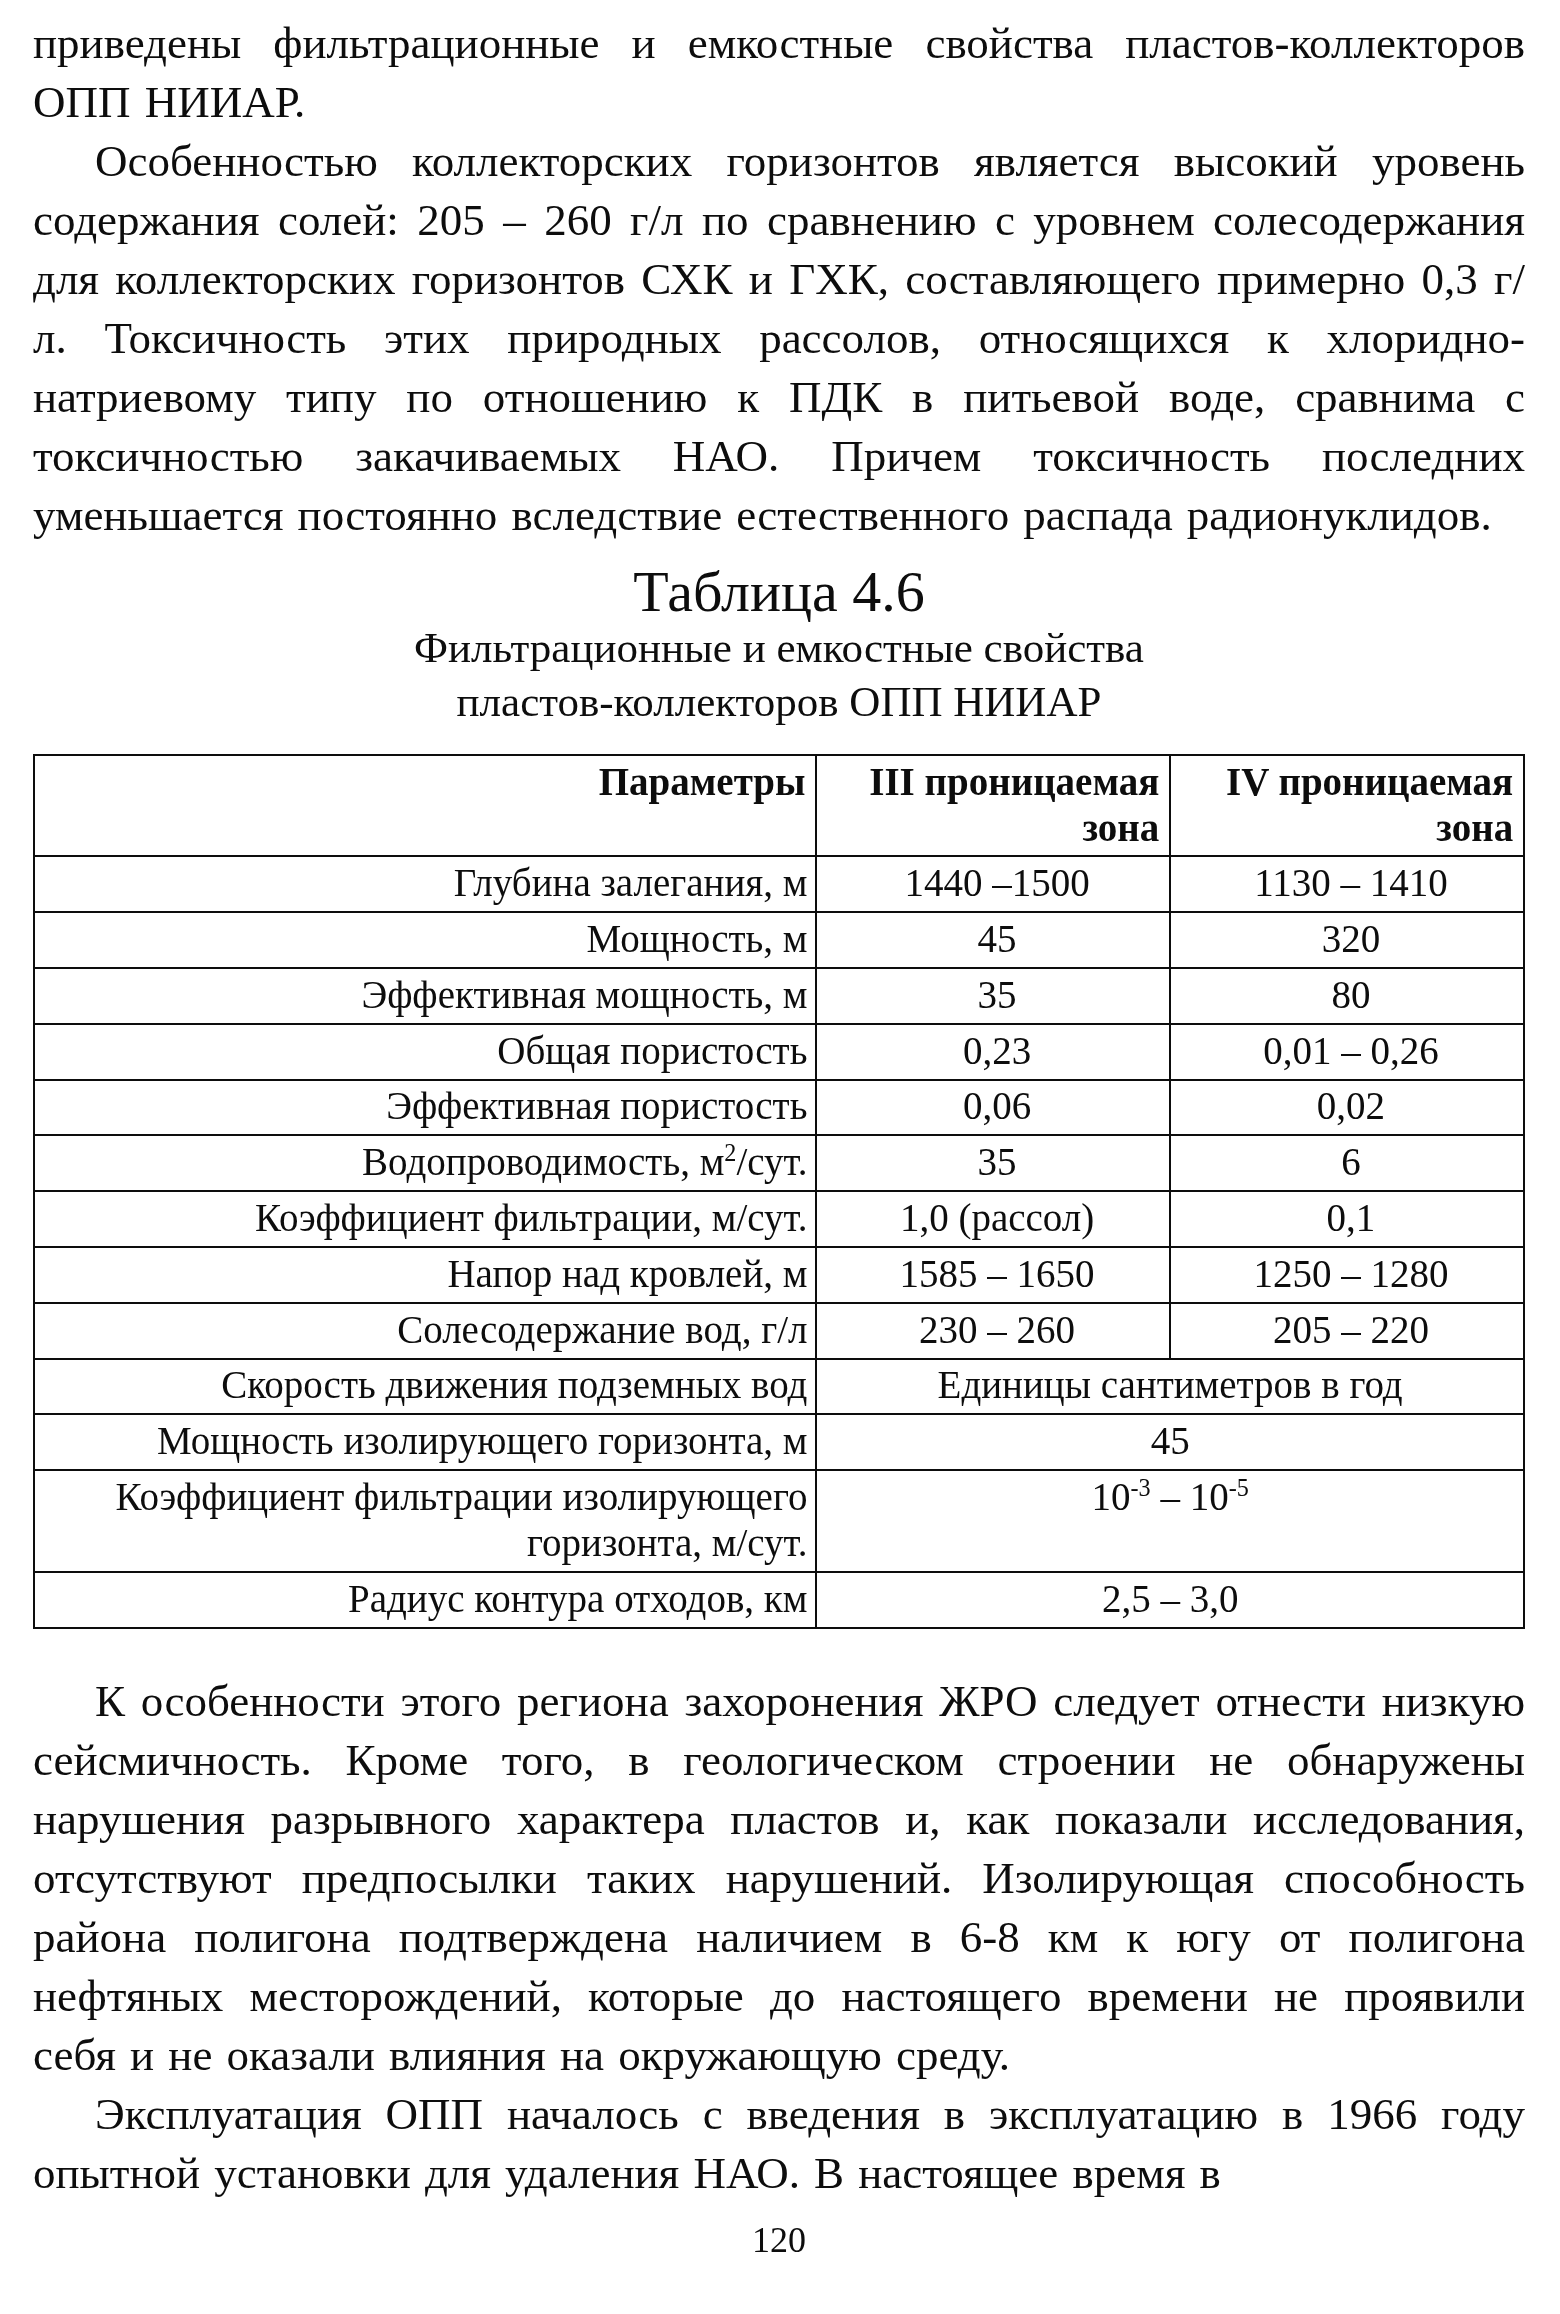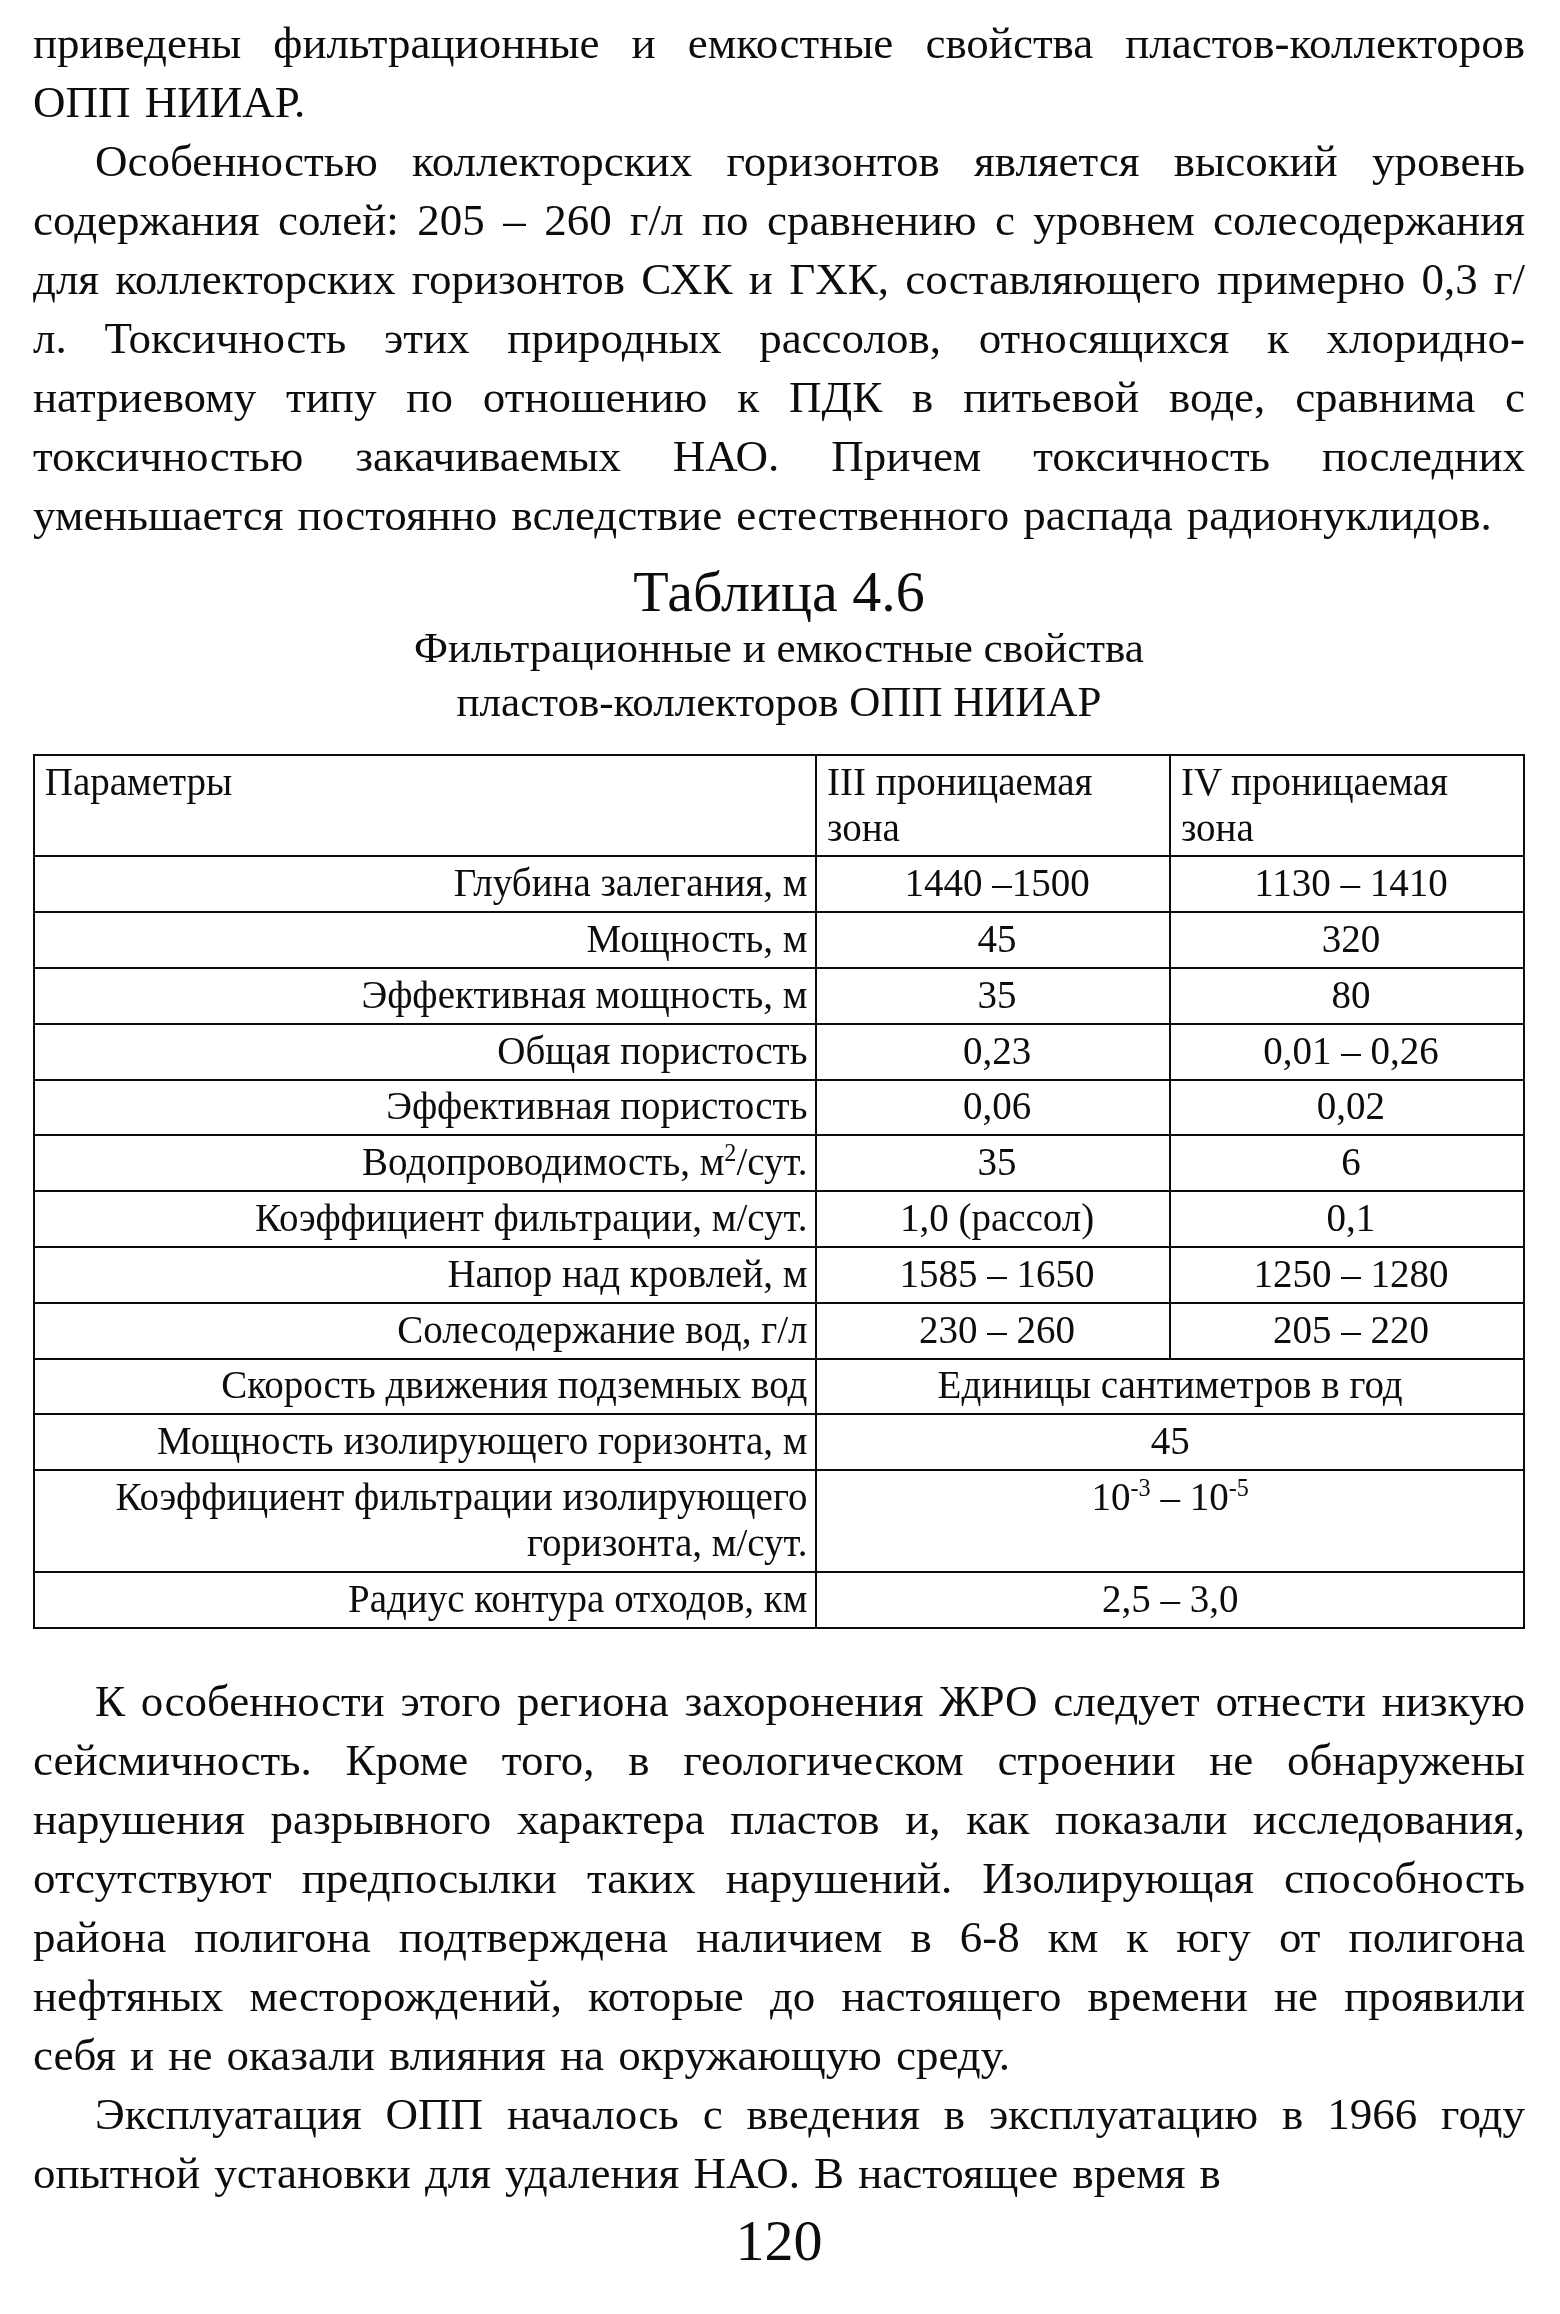--- a/index.html
+++ b/index.html
@@ -43,40 +43,40 @@
   }
   table.props-table th,
   table.props-table td {
     border: 2.9px solid #0d0d0d;
     vertical-align: top;
     line-height: 46px;
   }
   th.col-param { width: 52.5%; }
   th.col-zone  { width: 23.75%; border-radius: 10px; }
   table.props-table th {
-    font-weight: normal;
-    text-align: left;
+    font-weight: bold;
+    text-align: right;
     padding: 2.9px 9.8px 4.9px 9.8px;
   }
   td.param-cell {
     text-align: right;
     padding: 2.9px 7.8px 4.9px 13.7px;
   }
   td.value-cell {
     text-align: center;
     padding: 2.9px 7.8px 4.9px 15.6px;
   }
   td.span-cell {
     text-align: center;
     padding: 2.9px 7.8px 4.9px 7.8px;
   }
   sup { font-size: 0.62em; line-height: 0; }
   .after-table { margin-top: 43px; }
   .page-number {
-    font-size: 58px;
+    font-size: 36px;
     line-height: 57px;
     text-align: center;
     margin-top: 9.8px;
   }
 </style>
 </head>
 <body>
 
 <div class="page">
 

